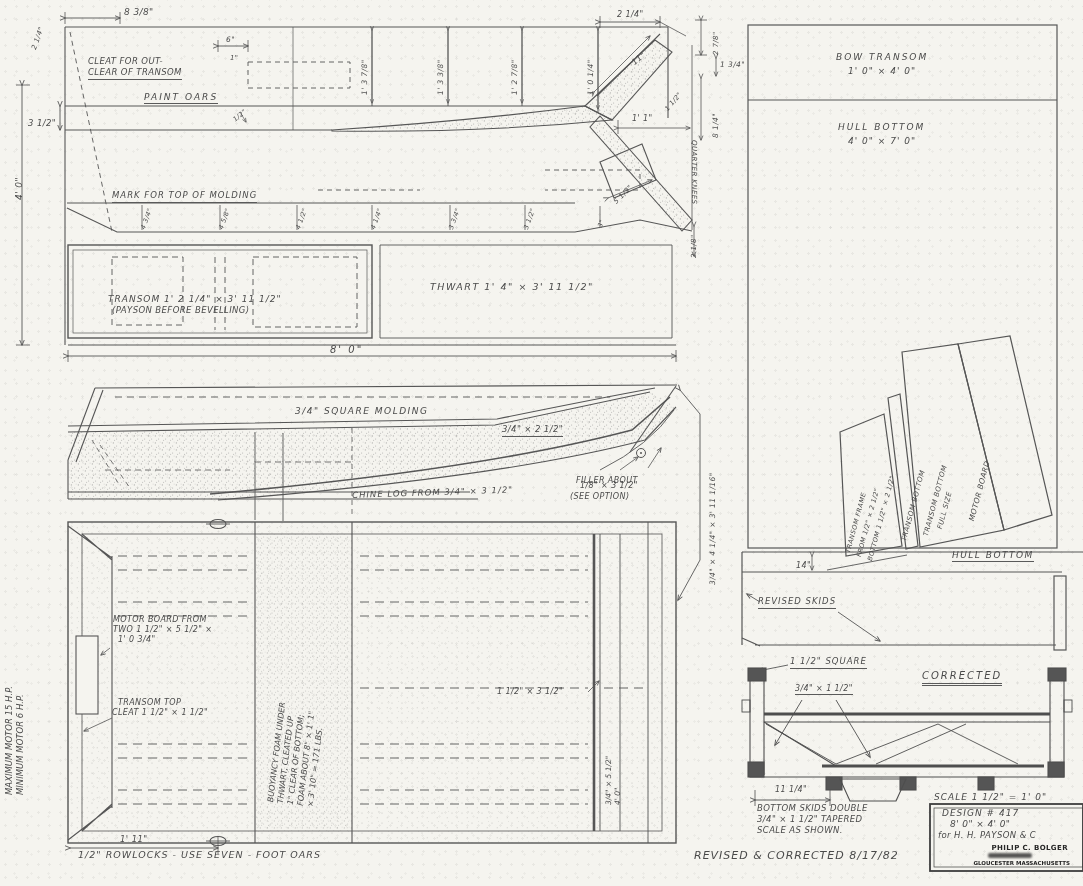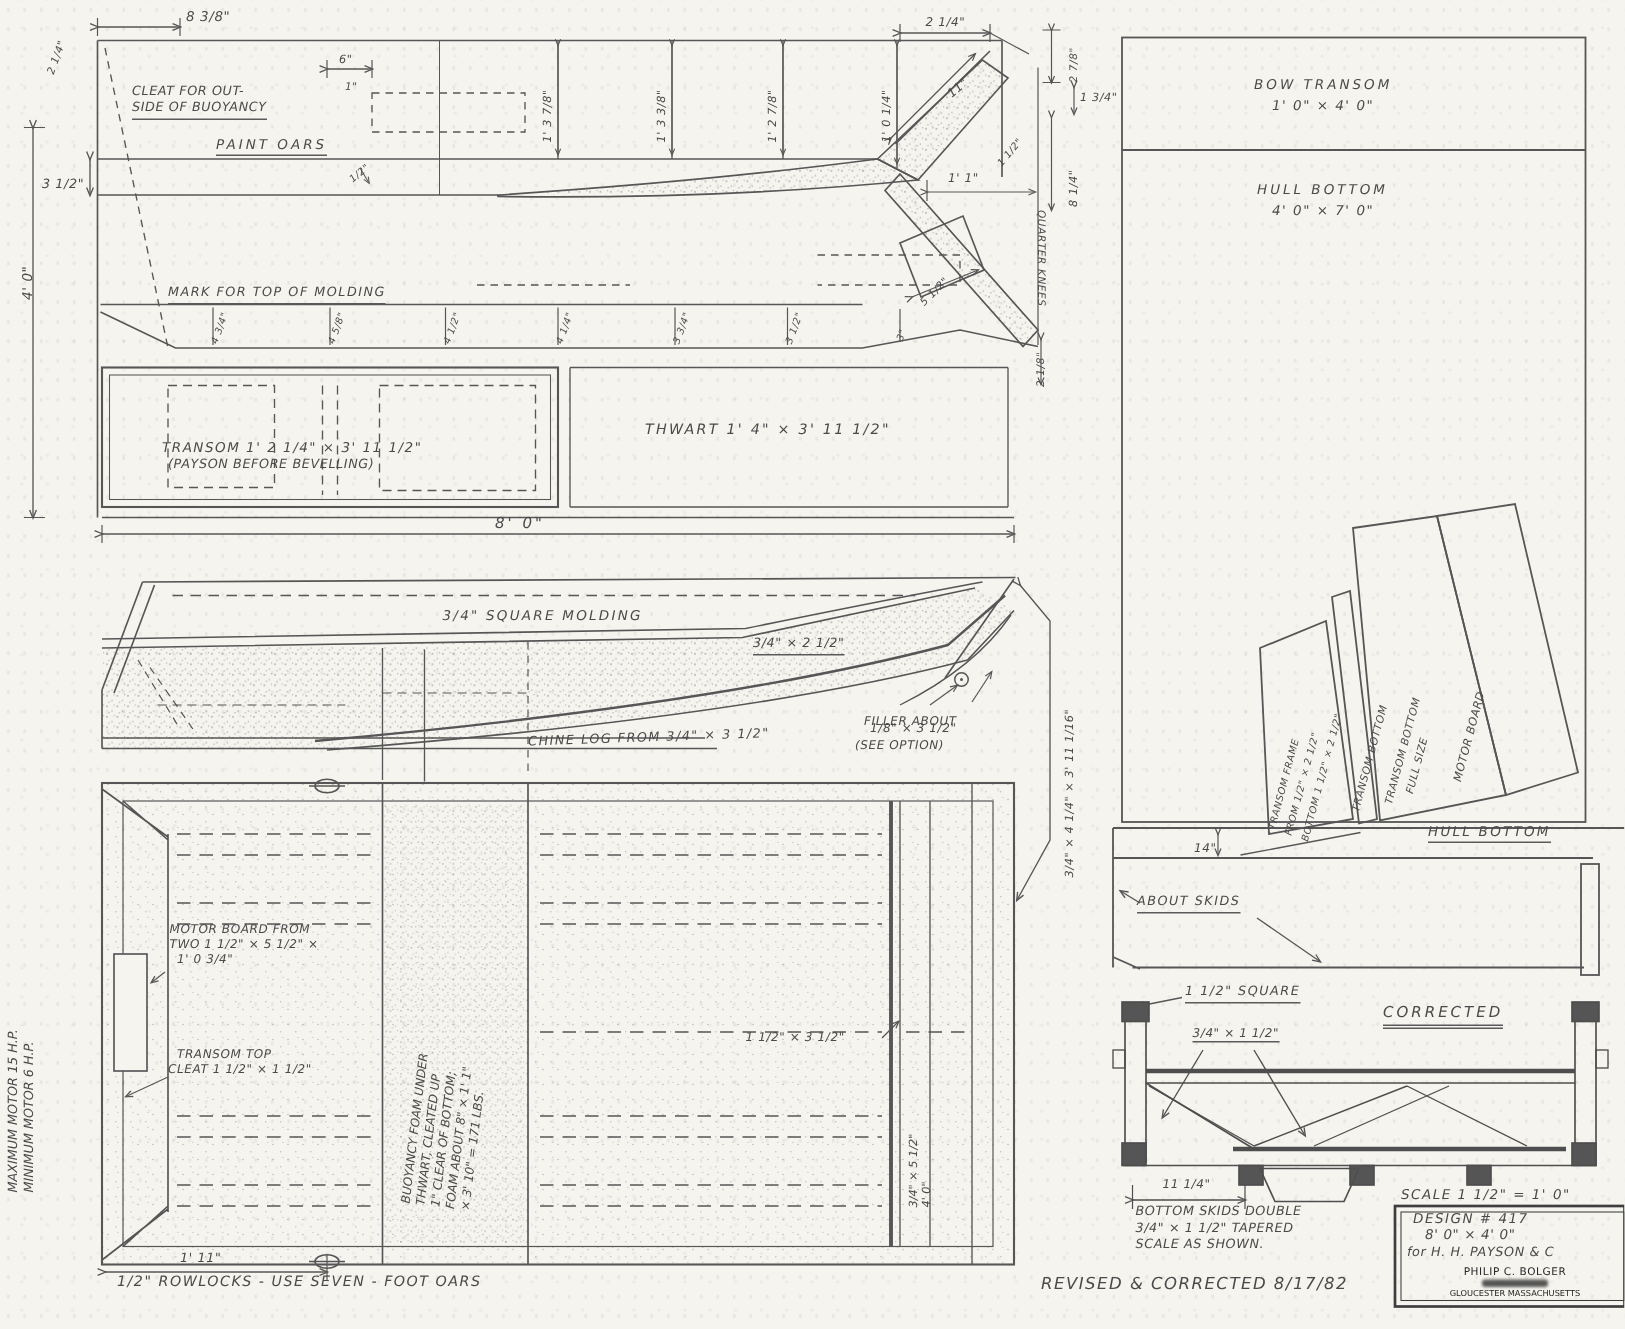--- a/index.html
+++ b/index.html
@@ -9,21 +9,21 @@
      background-image:radial-gradient(rgba(60,60,60,.07) 1px, transparent 1.2px),
                       radial-gradient(rgba(60,60,60,.05) 1px, transparent 1.2px);
      background-size:11px 13px, 17px 19px; background-position:0 0, 6px 9px;}
   svg{position:absolute;left:0;top:0;}
   .lbl{position:absolute;white-space:nowrap;font-style:italic;color:#4a4a4a;
        font-size:8.5px;letter-spacing:.4px;line-height:1.15;}
   .tl{transform-origin:0 0;}
   .u{border-bottom:1px solid #5a5a5a;padding-bottom:1px;}
   .uu{border-bottom:3px double #5a5a5a;padding-bottom:1px;}
   .vblock{position:absolute;white-space:nowrap;font-style:italic;color:#4a4a4a;line-height:1.25;}
-  .stamp{font-style:normal;font-weight:normal;color:#262626;text-align:center;}
+  .stamp{font-style:normal;font-weight:bold;color:#262626;text-align:right;}
   .smudge{position:absolute;background:#3a3a3a;filter:blur(1.2px);opacity:.85;border-radius:2px;}
 </style>
 </head>
 <body>
 
 <div id="sheet">
 
 <svg width="1083" height="886" viewBox="0 0 1083 886">
   <defs>
     <pattern id="stip" width="7" height="7" patternUnits="userSpaceOnUse">
@@ -198,21 +198,21 @@
     <rect x="930" y="804" width="153" height="67" stroke-width="1.8"></rect>
     <rect x="934" y="808" width="149" height="59" stroke-width=".7"></rect>
   </g>
 </svg>
 
 <span class="lbl tl" style="left:30px;top:48px;font-size:7px;transform:rotate(-70deg)">2 1/4"</span>
 <span class="lbl" style="left:124px;top:7px;font-size:9px">8 3/8"</span>
 <span class="lbl" style="left:226px;top:36px;font-size:7.5px">6"</span>
 <span class="lbl" style="left:230px;top:54px;font-size:7px">1"</span>
 <span class="lbl" style="left:88px;top:57px">CLEAT FOR OUT-</span>
-<span class="lbl u" style="left:88px;top:68px">SIDE OF BUOYANCY</span>
+<span class="lbl u" style="left:88px;top:68px">CLEAR OF TRANSOM</span>
 <span class="lbl u" style="left:144px;top:92px;font-size:9px;letter-spacing:2px">PAINT OARS</span>
 <span class="lbl" style="left:28px;top:119px">3 1/2"</span>
 <span class="lbl tl" style="left:14px;top:200px;font-size:9px;transform:rotate(-90deg)">4' 0"</span>
 <span class="lbl tl" style="left:232px;top:118px;font-size:6.5px;transform:rotate(-40deg)">1/2"</span>
 <span class="lbl tl" style="left:361px;top:95px;font-size:7.5px;transform:rotate(-90deg)">1' 3 7/8"</span>
 <span class="lbl tl" style="left:437px;top:95px;font-size:7.5px;transform:rotate(-90deg)">1' 3 3/8"</span>
 <span class="lbl tl" style="left:511px;top:95px;font-size:7.5px;transform:rotate(-90deg)">1' 2 7/8"</span>
 <span class="lbl tl" style="left:587px;top:95px;font-size:7.5px;transform:rotate(-90deg)">1' 0 1/4"</span>
 <span class="lbl" style="left:617px;top:10px;font-size:8px">2 1/4"</span>
 <span class="lbl tl" style="left:712px;top:55px;font-size:7px;transform:rotate(-90deg)">2 7/8"</span>
@@ -275,21 +275,21 @@
 <span class="lbl" style="left:848px;top:136px;font-size:9px;letter-spacing:1px">4' 0" × 7' 0"</span>
 <span class="lbl tl" style="left:845px;top:552px;font-size:6.5px;transform:rotate(-75deg)">TRANSOM FRAME</span>
 <span class="lbl tl" style="left:856px;top:556px;font-size:6.5px;transform:rotate(-75deg)">FROM 1/2" × 2 1/2"</span>
 <span class="lbl tl" style="left:867px;top:560px;font-size:6.5px;transform:rotate(-75deg)">BOTTOM 1 1/2" × 2 1/2"</span>
 <span class="lbl tl" style="left:900px;top:540px;font-size:7px;transform:rotate(-75deg)">TRANSOM BOTTOM</span>
 <span class="lbl tl" style="left:922px;top:535px;font-size:7px;transform:rotate(-75deg)">TRANSOM BOTTOM</span>
 <span class="lbl tl" style="left:936px;top:528px;font-size:7px;transform:rotate(-75deg)">FULL SIZE</span>
 <span class="lbl tl" style="left:968px;top:520px;font-size:7.5px;transform:rotate(-75deg)">MOTOR BOARD</span>
 <span class="lbl u" style="left:952px;top:550px;font-size:9px;letter-spacing:1.5px">HULL BOTTOM</span>
 <span class="lbl" style="left:796px;top:561px;font-size:8px">14"</span>
-<span class="lbl u" style="left:758px;top:597px;letter-spacing:1px">ABOUT SKIDS</span>
+<span class="lbl u" style="left:758px;top:597px;letter-spacing:1px">REVISED SKIDS</span>
 
 <span class="lbl u" style="left:790px;top:657px;letter-spacing:1px">1 1/2" SQUARE</span>
 <span class="lbl uu" style="left:922px;top:670px;font-size:10px;letter-spacing:2px">CORRECTED</span>
 <span class="lbl u" style="left:795px;top:684px;font-size:8px">3/4" × 1 1/2"</span>
 <span class="lbl" style="left:775px;top:785px;font-size:8px">11 1/4"</span>
 <span class="lbl" style="left:757px;top:804px">BOTTOM SKIDS DOUBLE</span>
 <span class="lbl" style="left:757px;top:815px">3/4" × 1 1/2" TAPERED</span>
 <span class="lbl" style="left:757px;top:826px">SCALE AS SHOWN.</span>
 <span class="lbl" style="left:934px;top:792px;font-size:9px;letter-spacing:1px">SCALE 1 1/2" = 1' 0"</span>
 

